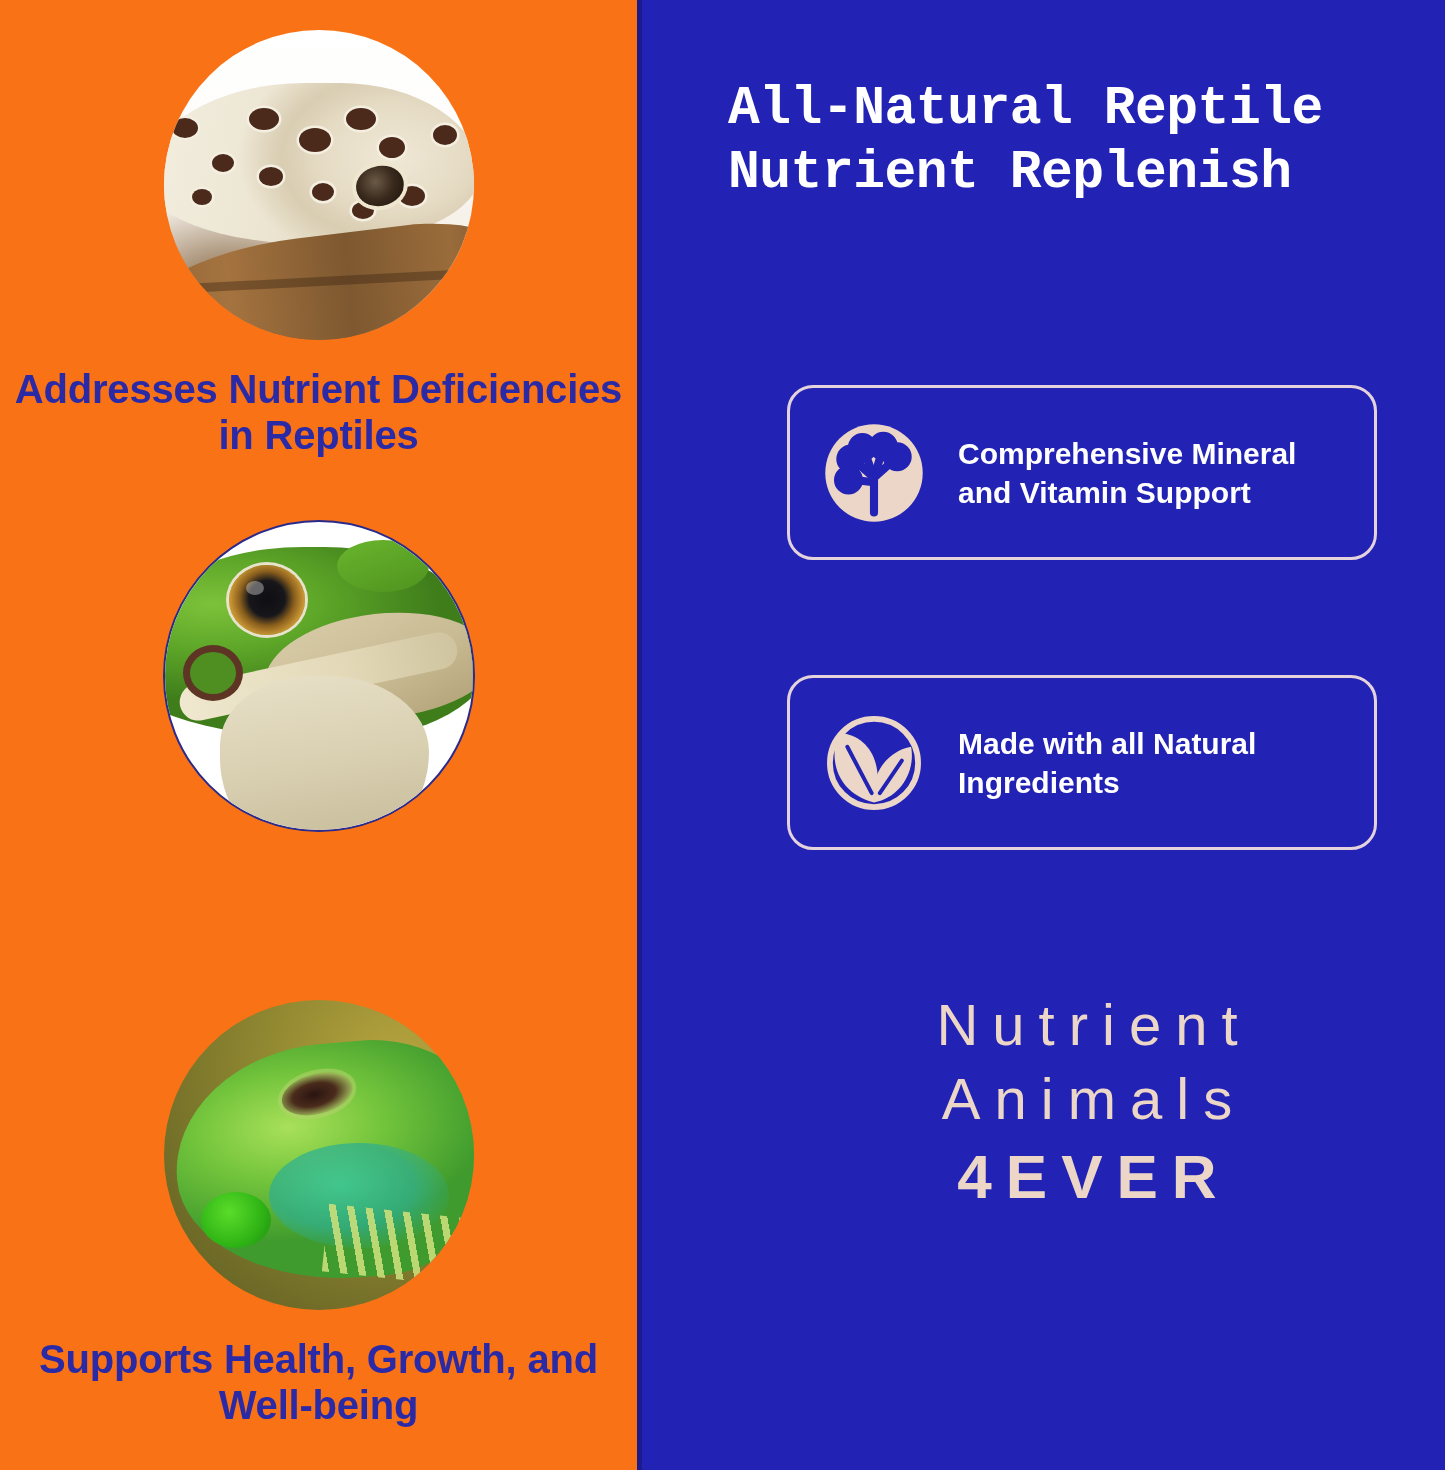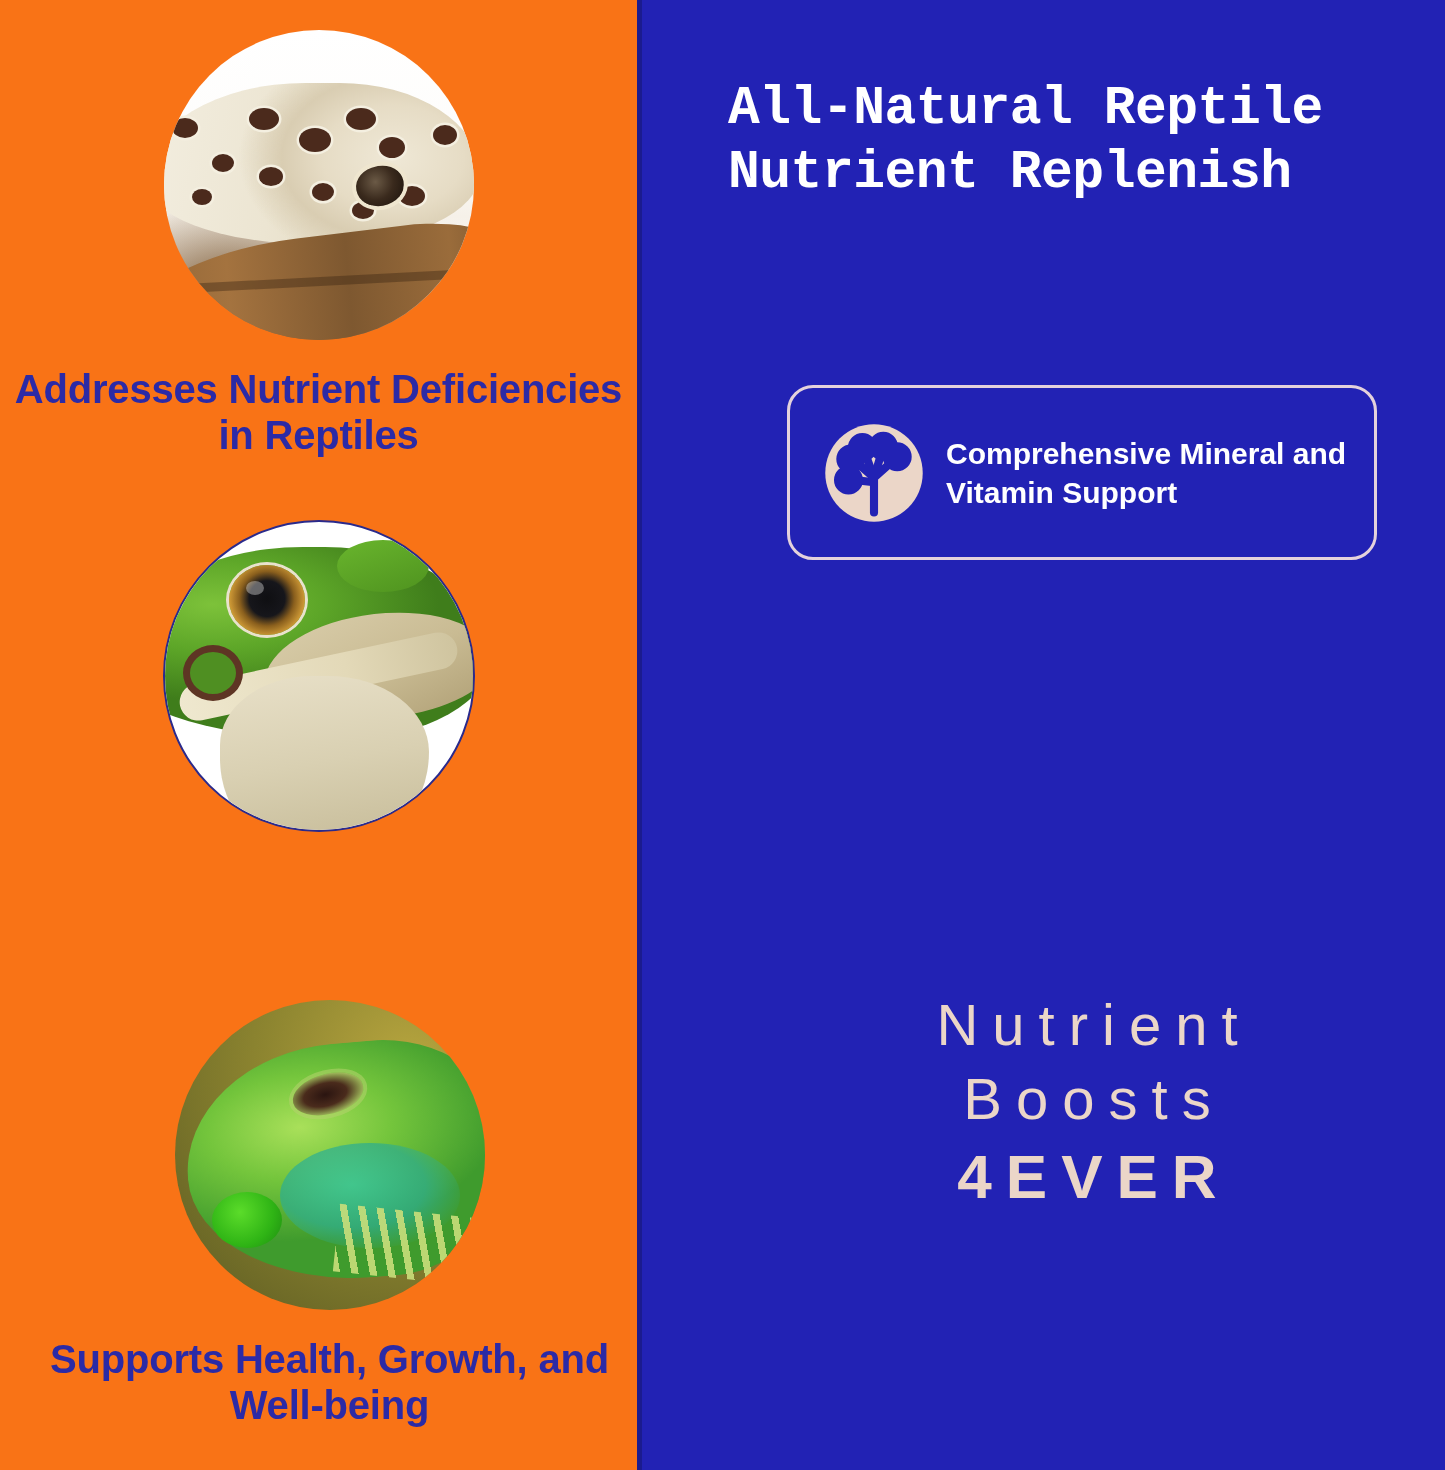--- a/index.html
+++ b/index.html
@@ -29,21 +29,21 @@
   }
 
   .feature-block {
     position: absolute;
     left: 0;
     width: 637px;
     text-align: center;
   }
   .feature-1 { top: 30px; }
   .feature-2 { top: 520px; }
-  .feature-3 { top: 1000px; margin-left: 11px; }
+  .feature-3 { top: 1000px; }
 
   .photo-circle {
     position: relative;
     margin: 0 auto;
     border-radius: 50%;
     overflow: hidden;
   }
 
   
   .photo-gecko {
@@ -298,21 +298,21 @@
   .badge {
     position: absolute;
     left: 145px;
     width: 590px;
     height: 175px;
     border: 3px solid #E4D2DC;
     border-radius: 26px;
     box-sizing: border-box;
     display: flex;
     align-items: center;
-    gap: 14px;
+    gap: 26px;
     padding: 0 26px;
   }
   .badge-1 { top: 385px; }
   .badge-2 { top: 675px; }
 
   .badge-icon {
     flex: 0 0 auto;
     width: 116px;
     height: 116px;
     position: relative;
@@ -426,21 +426,33 @@
                 <circle cx="28" cy="56" r="9"></circle>
               </g>
             </mask>
           </defs>
           <circle cx="50" cy="50" r="42" fill="#EBD6C8" mask="url(#treemask)"></circle>
         </svg>
       </div>
       <div class="badge-text">Comprehensive Mineral and Vitamin Support</div>
     </div>
 
+    <div class="badge badge-2">
+      <div class="badge-icon">
+        <svg viewBox="0 0 100 100" width="116" height="116" aria-hidden="true">
+          <circle cx="50" cy="50" r="38" fill="none" stroke="#EBD6C8" stroke-width="5"></circle>
+          <path d="M50 84 C18 76 10 46 20 24 C46 26 60 52 50 84 Z" fill="#EBD6C8"></path>
+          <path d="M50 84 C72 80 86 58 82 36 C60 40 46 62 50 84 Z" fill="#EBD6C8"></path>
+          <path d="M27 36 L48 76" stroke="#2222B4" stroke-width="3.4" stroke-linecap="round" fill="none"></path>
+          <path d="M74 48 L55 76" stroke="#2222B4" stroke-width="3.4" stroke-linecap="round" fill="none"></path>
+        </svg>
+      </div>
+      <div class="badge-text">Made with all Natural Ingredients</div>
+    </div>
 
     <div class="brand">
       <div class="brand-line">Nutrient</div>
-      <div class="brand-line">Boosts</div>
+      <div class="brand-line">Animals</div>
       <div class="brand-tag">4EVER</div>
     </div>
 
   </div>
 </div>
 
 </body></html>

